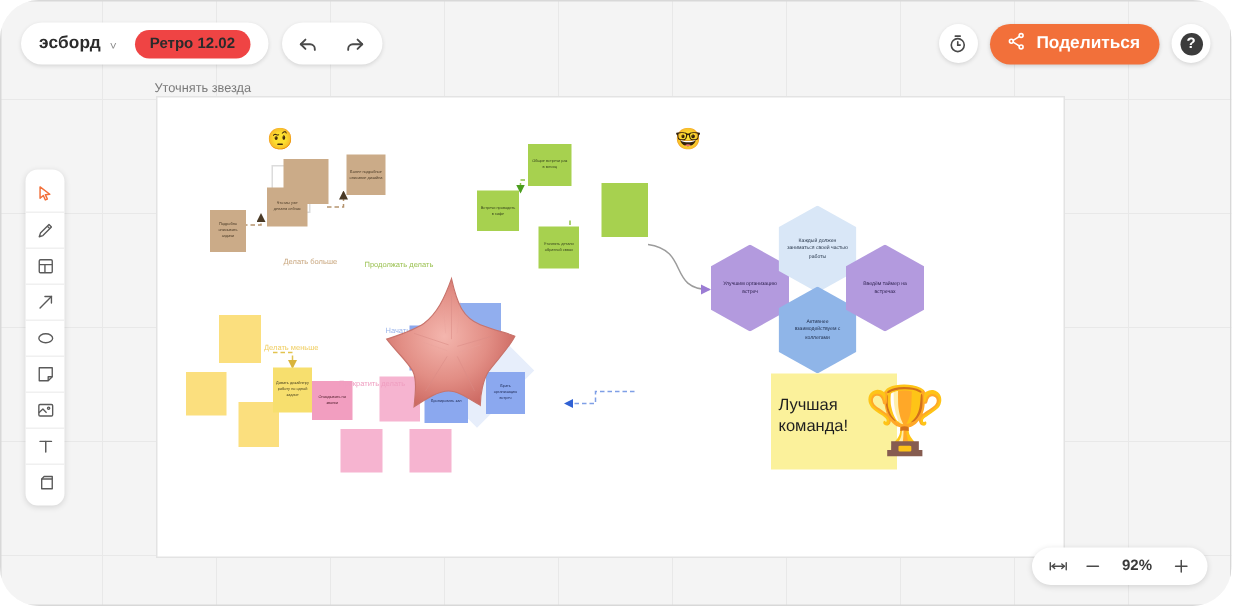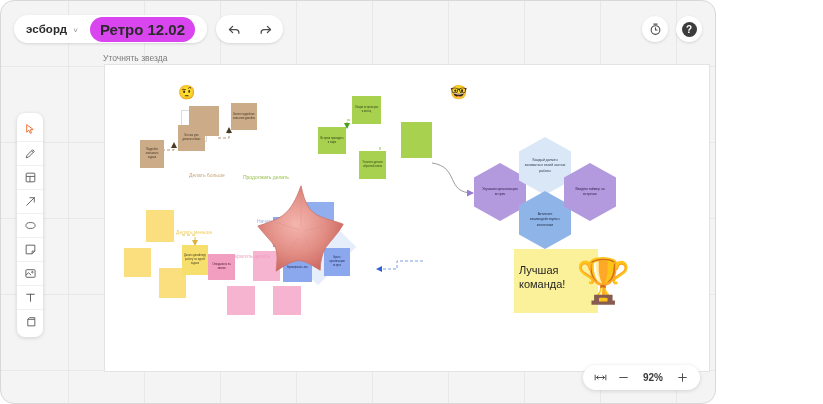--- a/index.html
+++ b/index.html
@@ -5,23 +5,23 @@
   * { box-sizing: border-box; }
   html, body { margin:0; padding:0; }
   body {
     width: 823px; height: 404px;
     font-family: "Liberation Sans", sans-serif;
     background: #ffffff;
     overflow: hidden;
   }
   .app {
     position: relative;
-    width: 716px; height: 404px;
+    width: 821px; height: 404px;
     background: #fafafa;
-    border-radius: 14px;
+    border-radius: 26px;
     overflow: hidden;
   }
   
   .grid {
     position: absolute; inset: 0;
     background-color: #f4f4f4;
     background-image:
       linear-gradient(to right, #e8e8e8 1px, transparent 1px),
       linear-gradient(to bottom, #e8e8e8 1px, transparent 1px);
     background-size: 76px 76px;
@@ -45,22 +45,22 @@
   .pill {
     background:#fff; border-radius: 16px;
     height: 28px; display:flex; align-items:center;
     box-shadow: 0 1px 3px rgba(0,0,0,.13);
   }
   .brand-pill { padding: 0 12px; gap: 6px; }
   .brand-name { font-size: 11.5px; font-weight: 700; color:#2b2b2b; letter-spacing:.1px;}
   .chev { font-size: 8px; color:#8c8c8c; transform: translateY(1px); }
   .doc-chip {
     margin-left: 6px;
-    background:#d946ef; border-radius: 13px;
-    padding: 4px 10px; font-size: 15px; font-weight:700; color:#2b2b2b;
+    background:#ef4444; border-radius: 13px;
+    padding: 4px 10px; font-size: 10px; font-weight:700; color:#2b2b2b;
   }
   .undo-pill { margin-left: 9px; padding: 0 9px; gap: 13px;}
   .ic-btn{ width:18px;height:18px;display:flex;align-items:center;justify-content:center;cursor:pointer;}
   .spacer { flex: 1; }
   .round-btn{
     width:26px;height:26px;border-radius:50%;background:#fff;
     display:flex;align-items:center;justify-content:center;
     box-shadow:0 1px 3px rgba(0,0,0,.13); cursor:pointer;
   }
   .share-btn{
@@ -211,20 +211,32 @@
     <div class="spacer"></div>
 
     <div class="round-btn">
       <svg width="13" height="13" viewBox="0 0 24 24" fill="none" stroke="#4a4a4a" stroke-width="2" stroke-linecap="round">
         <circle cx="12" cy="13" r="8"></circle>
           <path d="M12 9 v4 h3"></path>
           <path d="M9 2 h6"></path>
       </svg>
     </div>
 
+    <div class="share-btn">
+      <span>
+        <svg width="13" height="13" viewBox="0 0 24 24" fill="none" stroke="#fff" stroke-width="2" stroke-linecap="round">
+          <circle cx="18" cy="5" r="2.4"></circle>
+            <circle cx="6" cy="12" r="2.4"></circle>
+            <circle cx="18" cy="19" r="2.4"></circle>
+          <path d="M8.2 10.9 L15.8 6.2"></path>
+            <path d="M8.2 13.1 L15.8 17.8"></path>
+        </svg>
+      </span>
+      <span>Поделиться</span>
+    </div>
 
     <div class="round-btn help-btn">
       <span class="help-glyph">?</span>
     </div>
   </div>
 
   <div class="toolbar">
     <div class="tool">
       <svg width="13" height="13" viewBox="0 0 24 24" fill="none" stroke="#f2703a" stroke-width="1.8" stroke-linejoin="round">
         <path d="M5 3 L5 17 L9 13.5 L11.5 19 L14 18 L11.5 12.5 L17 12 Z"></path>

